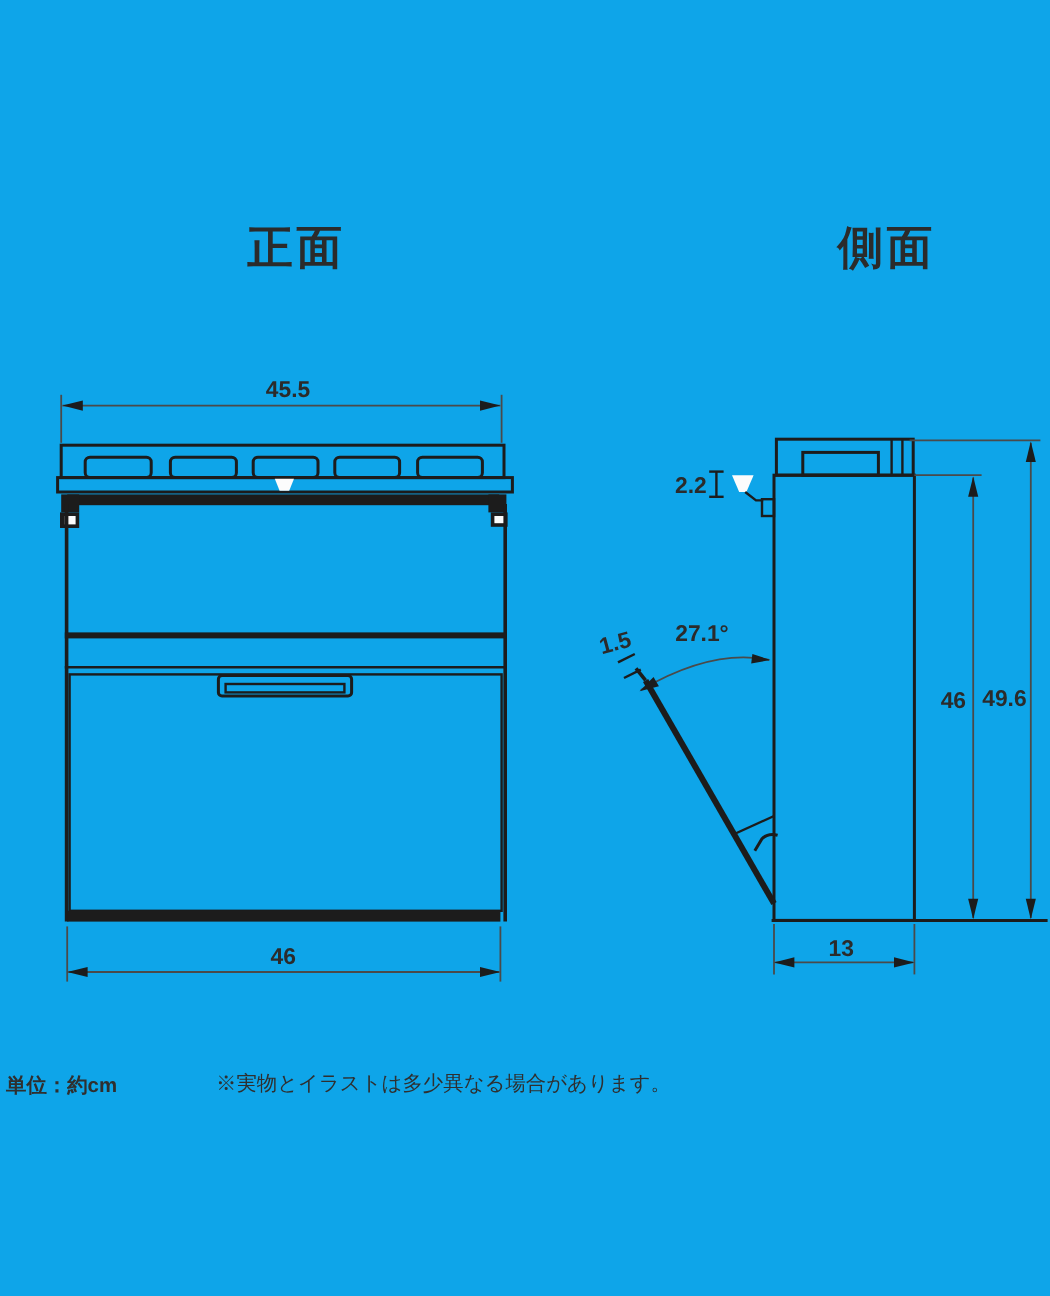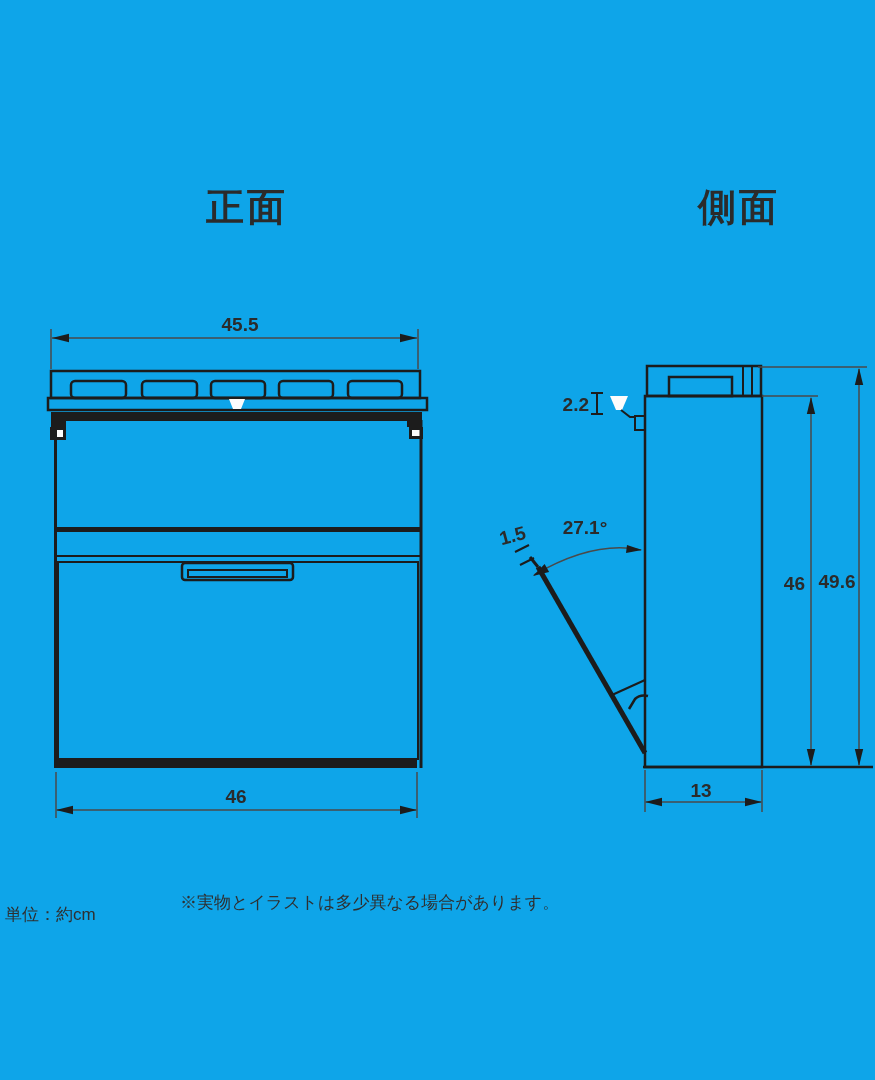--- a/index.html
+++ b/index.html
@@ -2,21 +2,21 @@
 <html><head>
 <meta charset="utf-8">
 <style>
   html,body{margin:0;padding:0;}
   body{background:#ffffff;font-family:"Liberation Sans", sans-serif;}
   .page{position:relative;width:875px;height:1080px;background:#0ea5e9;overflow:hidden;}
   .view-title{position:absolute;font-size:38px;font-weight:600;color:#2b2b2b;letter-spacing:3px;line-height:1;}
   .title-front{left:206px;top:188px;}
   .title-side{left:698px;top:188px;}
   .footer{position:absolute;top:891px;left:0;width:875px;font-size:17px;color:#2f2f2f;}
-  .footer .unit{position:absolute;left:5px;top:12px;}
+  .footer .unit{position:absolute;left:5px;top:2px;font-weight:bold;}
   .footer .disclaimer{position:absolute;left:180px;top:0;text-align:center;}
   svg{position:absolute;left:0;top:0;}
   .ol{stroke:#1c1c1c;fill:none;}            
   .ol-thin{stroke:#1c1c1c;stroke-width:2;fill:none;}
   .fill-dark{fill:#1c1c1c;stroke:none;}
   .fill-white{fill:#fcfcfc;stroke:none;}
   .dim{stroke:#4a4a4a;stroke-width:1.5;fill:none;}   
   .arrow{fill:#1c1c1c;stroke:none;}
   .dim-label{font-family:"Liberation Sans", sans-serif;font-size:19px;font-weight:bold;fill:#2b2b2b;}
 </style>

